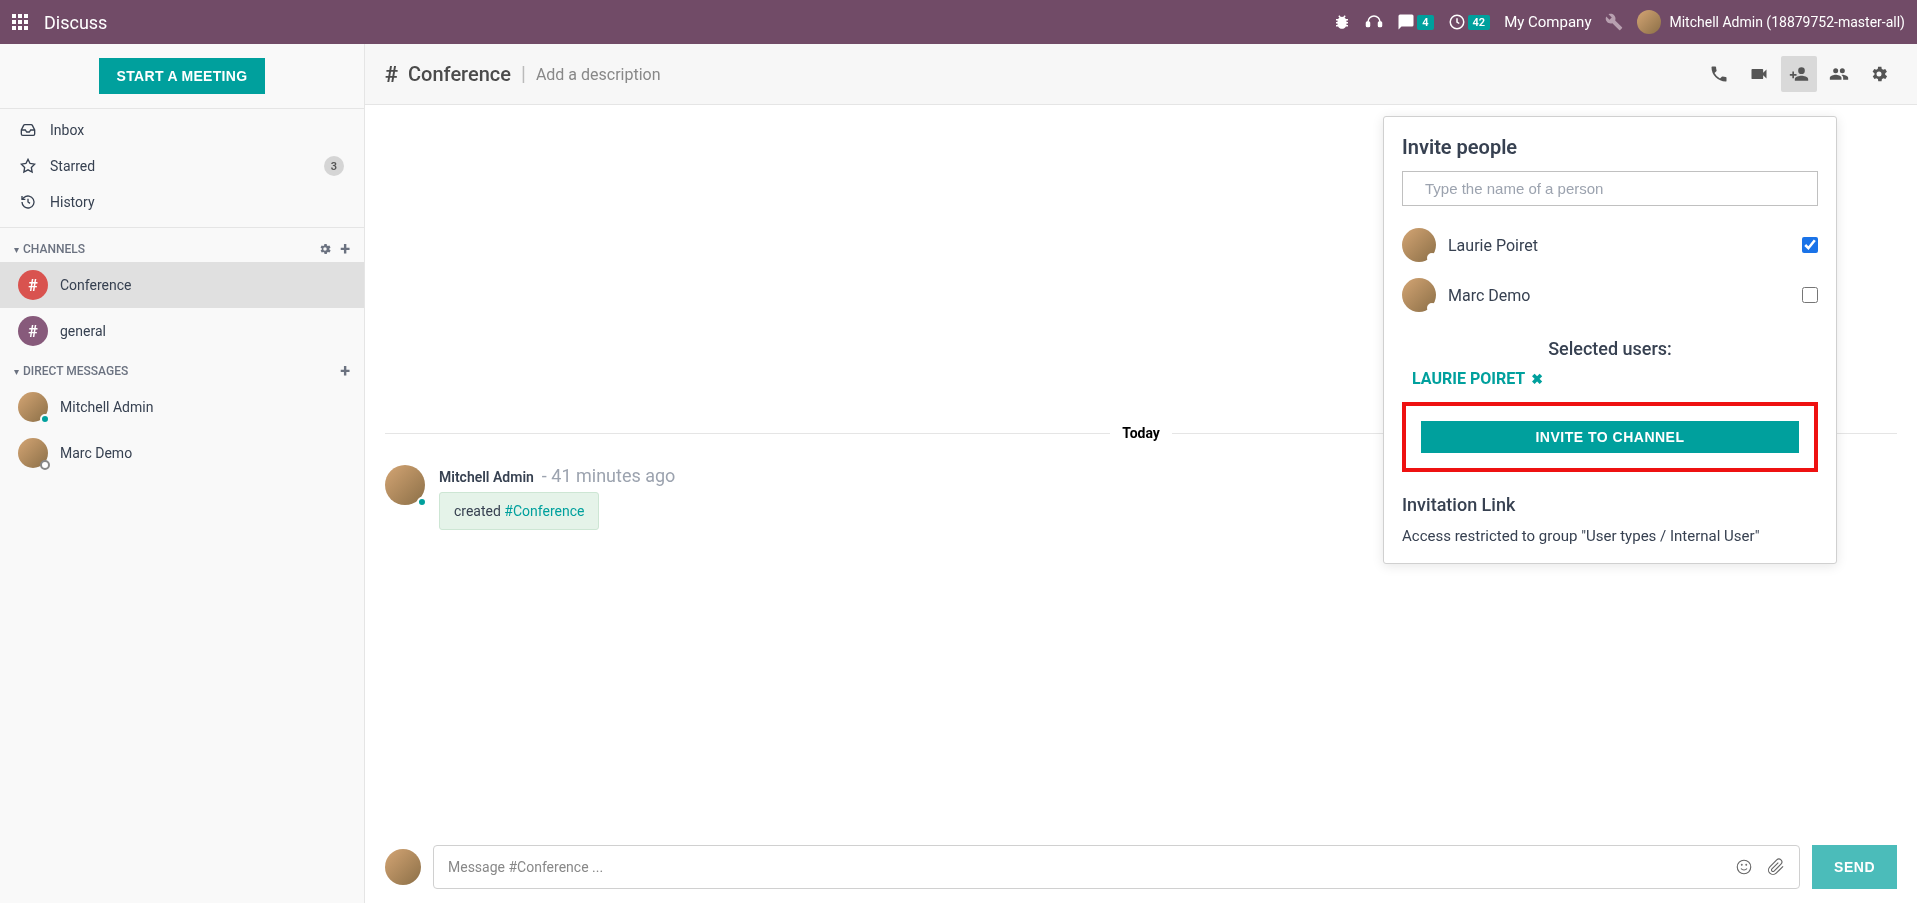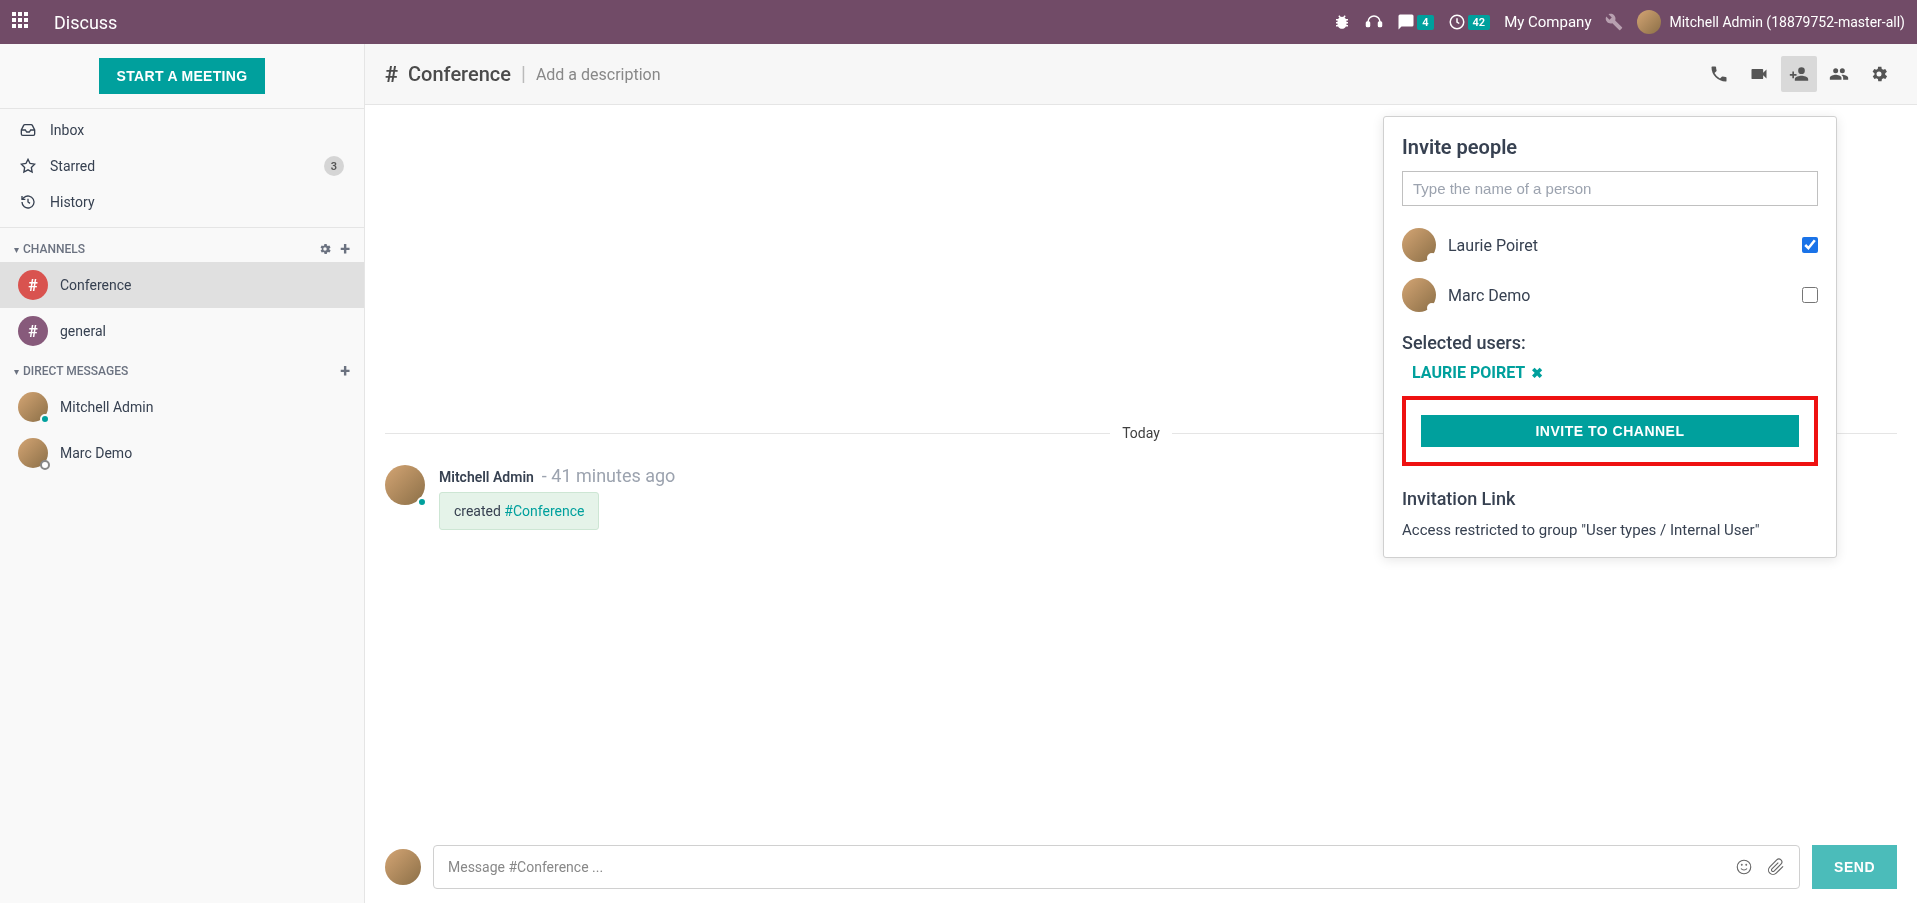--- a/index.html
+++ b/index.html
@@ -1,20 +1,20 @@
 <!DOCTYPE html>
 <html><head>
 <meta charset="utf-8">
 <style>
   * { box-sizing: border-box; margin: 0; padding: 0; }
   body { font-family: -apple-system, BlinkMacSystemFont, "Segoe UI", Roboto, sans-serif; font-size: 14px; color: #374151; background: #f9f9f9; }
   
   
   .navbar { background: #714b67; height: 44px; display: flex; align-items: center; padding: 0 12px; color: #fff; }
-  .navbar-left { display: flex; align-items: flex-start; gap: 26px; }
+  .navbar-left { display: flex; align-items: center; gap: 16px; }
   .apps-icon { display: grid; grid-template-columns: repeat(3, 4px); grid-template-rows: repeat(3, 4px); gap: 2px; cursor: pointer; }
   .apps-icon span { background: #fff; }
   .navbar-title { font-size: 18px; font-weight: 400; }
   .navbar-right { margin-left: auto; display: flex; align-items: center; gap: 14px; }
   .nav-icon { font-size: 16px; position: relative; cursor: pointer; display: flex; align-items: center; }
   .nav-badge { background: #00a09d; color: #fff; font-size: 11px; padding: 1px 5px; border-radius: 2px; margin-left: 2px; font-weight: 600; }
   .user-block { display: flex; align-items: center; gap: 8px; cursor: pointer; }
   .user-avatar-sm { width: 24px; height: 24px; border-radius: 50%; background: linear-gradient(135deg, #d4a574, #8b6f47); display:flex; align-items:center; justify-content:center; font-size:10px; color:#fff; }
   
   
@@ -58,21 +58,21 @@
   .ch-sep { color: #bbb; font-size: 20px; }
   .ch-desc { color: #888; font-size: 16px; }
   .main-header-actions { margin-left: auto; display: flex; gap: 4px; }
   .hdr-btn { width: 36px; height: 36px; display: flex; align-items: center; justify-content: center; cursor: pointer; color: #555; border-radius:2px; }
   .hdr-btn.active { background: #d9d9d9; }
   
   
   .messages { flex: 1; overflow-y: auto; position: relative; padding: 0 20px; }
   .today-sep { text-align: center; margin-top: 320px; position: relative; }
   .today-sep::before { content:""; position:absolute; left:0; right:0; top:50%; border-top:1px solid #e5e5e5; z-index:0; }
-  .today-sep span { background:#fff; padding:0 12px; position:relative; z-index:1; color:#404040; font-weight:400; }
+  .today-sep span { background:#fff; padding:0 12px; position:relative; z-index:1; color:#000000; font-weight:700; }
   
   .msg { display: flex; gap: 14px; margin-top: 24px; }
   .msg-avatar { width: 40px; height: 40px; border-radius: 50%; background: linear-gradient(135deg, #d4a574, #8b6f47); position: relative; flex-shrink:0; }
   .msg-avatar .dm-status { border-color:#fff; }
   .msg-body { flex: 1; }
   .msg-head { display: flex; align-items: baseline; gap: 8px; margin-bottom: 6px; }
   .msg-author { font-weight: 600; color: #374151; }
   .msg-time { font-size: 18px; color: #9ca3af; }
   .msg-content { display: inline-block; background: #e5f3e9; border: 1px solid #cde6d4; padding: 10px 14px; border-radius: 3px; }
   .msg-link { color: #00a09d; }
@@ -82,27 +82,27 @@
   .composer-avatar { width: 36px; height: 36px; border-radius: 50%; background: linear-gradient(135deg, #d4a574, #8b6f47); flex-shrink:0; }
   .composer-input { flex: 1; border: 1px solid #d0d0d0; border-radius: 4px; padding: 12px 14px; font-size: 14px; color: #374151; display:flex; align-items:center; }
   .composer-input .placeholder { color:#888; }
   .composer-actions { margin-left: auto; display: flex; gap: 14px; color: #666; }
   .composer-actions span { cursor:pointer; }
   .send-btn { background: #00a09d; opacity:0.7; color: #fff; border: none; padding: 14px 22px; font-weight: 600; font-size: 14px; cursor: pointer; letter-spacing: 0.5px; }
   
   
   .popover { position: absolute; top: 116px; right: 80px; width: 454px; background: #fff; border: 1px solid #d0d0d0; border-radius: 3px; box-shadow: 0 2px 12px rgba(0,0,0,0.1); padding: 18px; z-index: 100; font-size:16px; }
   .pop-title { font-size: 20px; font-weight: 600; color: #374151; margin-bottom: 12px; }
-  .pop-input { width: 100%; border: 1px solid #c0c0c0; padding: 8px 10px; font-size: 15px; color: #374151; margin-bottom: 14px; }
+  .pop-input { width: 100%; border: 1px solid #c0c0c0; padding: 8px 22px; font-size: 15px; color: #374151; margin-bottom: 14px; }
   .pop-input::placeholder { color: #9ca3af; }
   .person-row { display: flex; align-items: center; gap: 12px; padding: 8px 0; }
   .person-avatar { width: 34px; height: 34px; border-radius: 50%; position: relative; background: linear-gradient(135deg, #d4a574, #8b6f47); }
   .person-avatar .dm-status { border-color:#fff; width:10px; height:10px; bottom:-1px; right:-1px; }
   .person-check { margin-left: auto; width: 16px; height: 16px; accent-color: #1a73e8; }
-  .sel-title { font-size: 18px; font-weight: 500; color: #374151; margin-top: 12px; margin-bottom: 10px; }
+  .sel-title { font-size: 18px; font-weight: 500; color: #374151; margin-top: 18px; margin-bottom: 10px; text-align: center; }
   .sel-tag { color: #00a09d; font-weight: 700; text-transform: uppercase; display: inline-flex; align-items: center; gap: 6px; margin-left: 10px; }
   .sel-tag .x { cursor: pointer; font-size:14px; }
   .invite-row { margin-top: 14px; border: 4px solid #e11; padding: 15px; }
   .invite-btn { width: 100%; background: #00a09d; color: #fff; border: none; padding: 8px; font-size: 14px; font-weight: 600; letter-spacing: 0.5px; cursor: pointer; }
   .link-title { font-size: 18px; font-weight: 500; margin-top: 22px; margin-bottom: 10px; }
   .link-row { display: flex; }
   .link-input { flex: 1; background: #f0f0f0; border: 1px solid #d0d0d0; padding: 9px 10px; font-size: 15px; color: #6b7280; border-right:0; }
   .copy-btn { background: #00a09d; color: #fff; border: none; width: 40px; display: flex; align-items: center; justify-content: center; cursor: pointer; font-size:16px; }
   .access-note { font-size: 15px; color: #374151; margin-top: 12px; }
   

